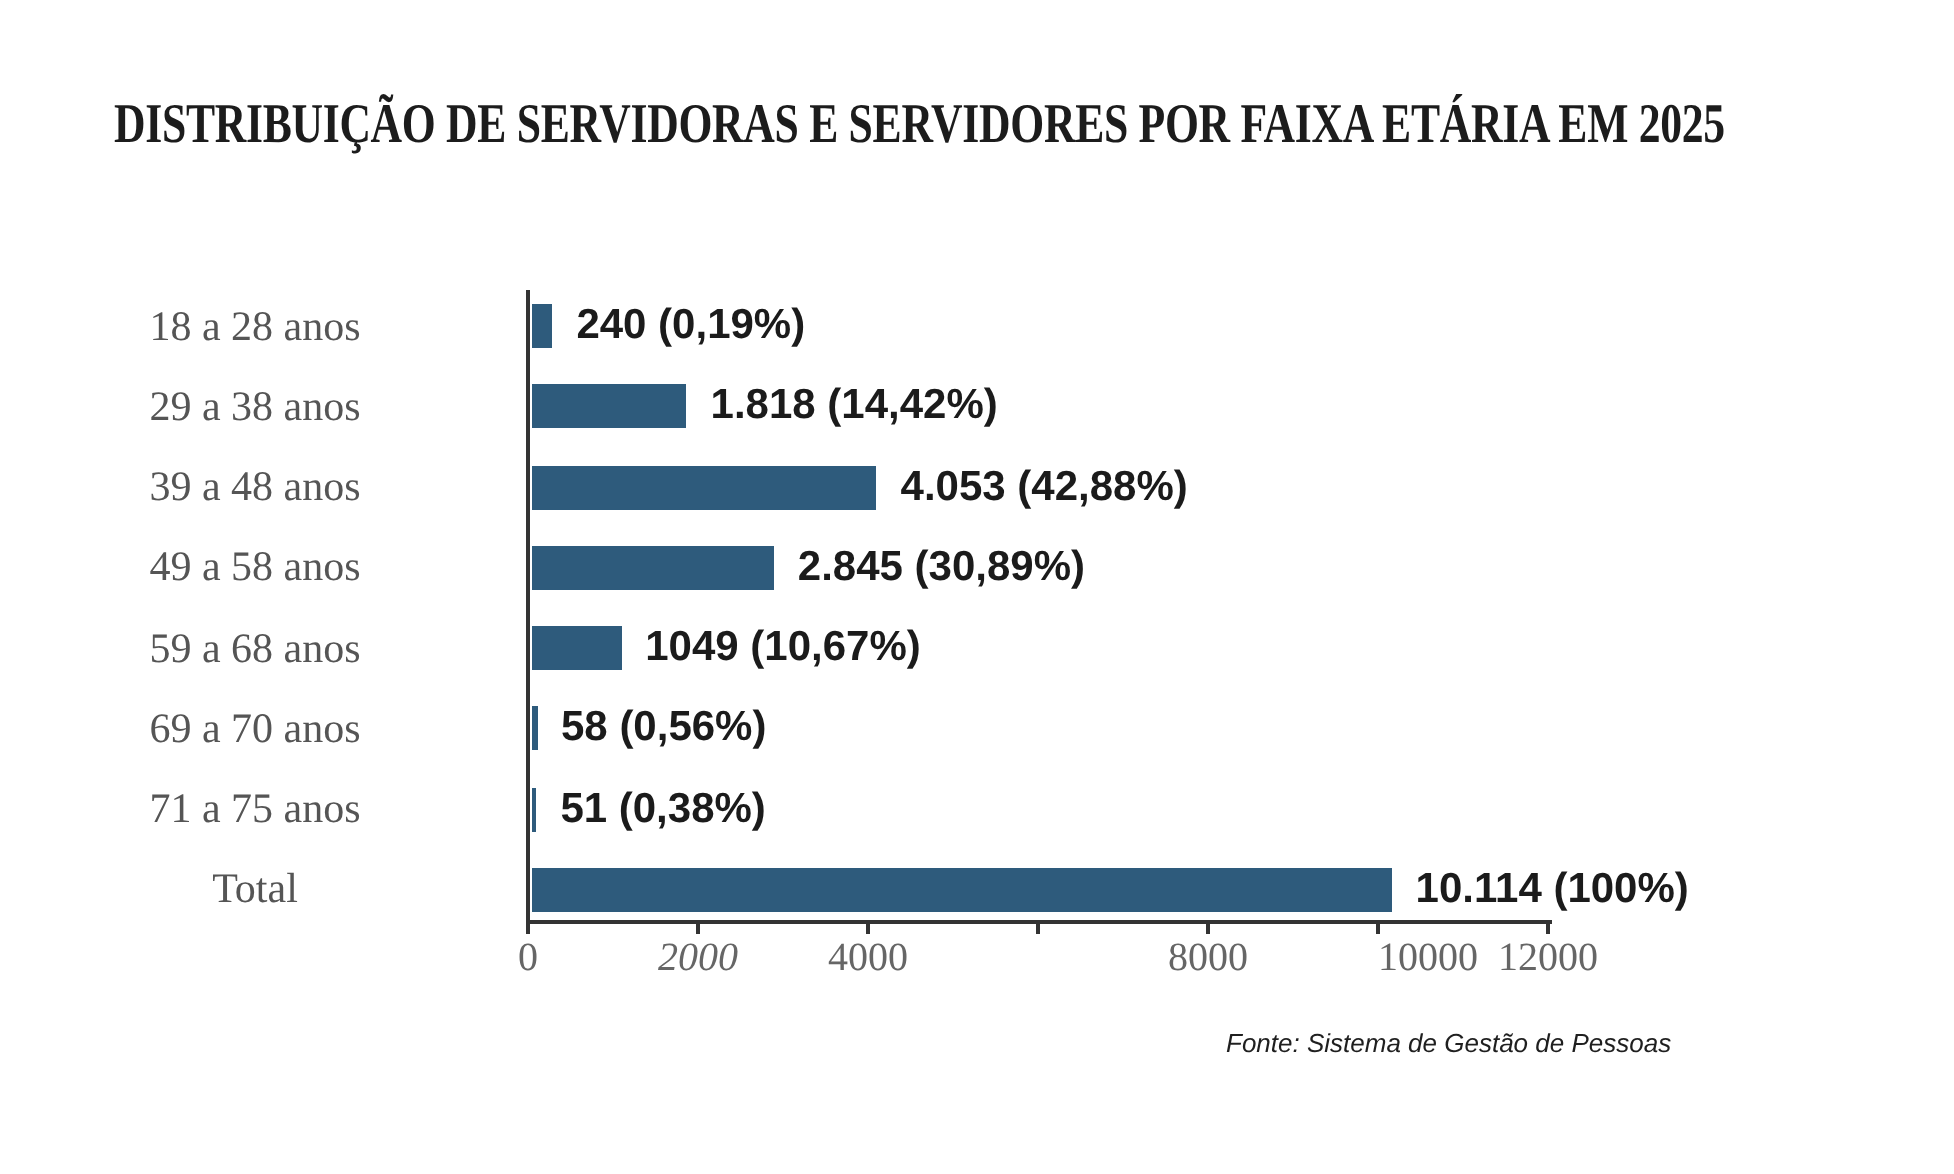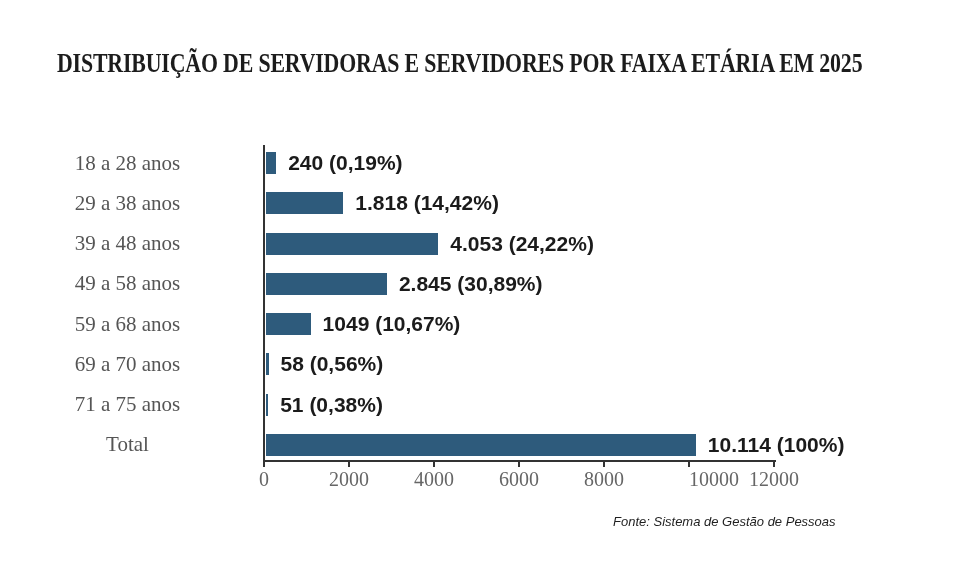--- a/index.html
+++ b/index.html
@@ -54,21 +54,21 @@
     <div class="row">
       <div class="cat">29 a 38 anos</div>
       <div class="gap"></div>
       <div class="bar" style="width: 77.3px;"></div>
       <div class="val">1.818 (14,42%)</div>
     </div>
     <div class="row">
       <div class="cat">39 a 48 anos</div>
       <div class="gap"></div>
       <div class="bar" style="width: 172.3px;"></div>
-      <div class="val">4.053 (24,22%)</div>
+      <div class="val">4.053 (42,88%)</div>
     </div>
     <div class="row">
       <div class="cat">49 a 58 anos</div>
       <div class="gap"></div>
       <div class="bar" style="width: 120.9px;"></div>
       <div class="val">2.845 (30,89%)</div>
     </div>
     <div class="row">
       <div class="cat">59 a 68 anos</div>
       <div class="gap"></div>
@@ -99,22 +99,21 @@
 
   <div class="tick" style="left: 263px;"></div>
   <div class="tick" style="left: 348px;"></div>
   <div class="tick" style="left: 433px;"></div>
   <div class="tick" style="left: 518px;"></div>
   <div class="tick" style="left: 603px;"></div>
   <div class="tick" style="left: 688px;"></div>
   <div class="tick" style="left: 773px;"></div>
 
   <div class="tick-label" style="left: 214px;">0</div>
-  <div class="tick-label" style="left: 299px;">2000</div>
+  <div class="tick-label" style="left: 299px; font-style: italic;">2000</div>
   <div class="tick-label" style="left: 384px;">4000</div>
-  <div class="tick-label" style="left: 469px;">6000</div>
   <div class="tick-label" style="left: 554px;">8000</div>
   <div class="tick-label" style="left: 639px; text-align: right;">10000</div>
   <div class="tick-label" style="left: 724px;">12000</div>
 
   <div class="source">Fonte: Sistema de Gestão de Pessoas</div>
 
 </div>
 
 </body></html>

